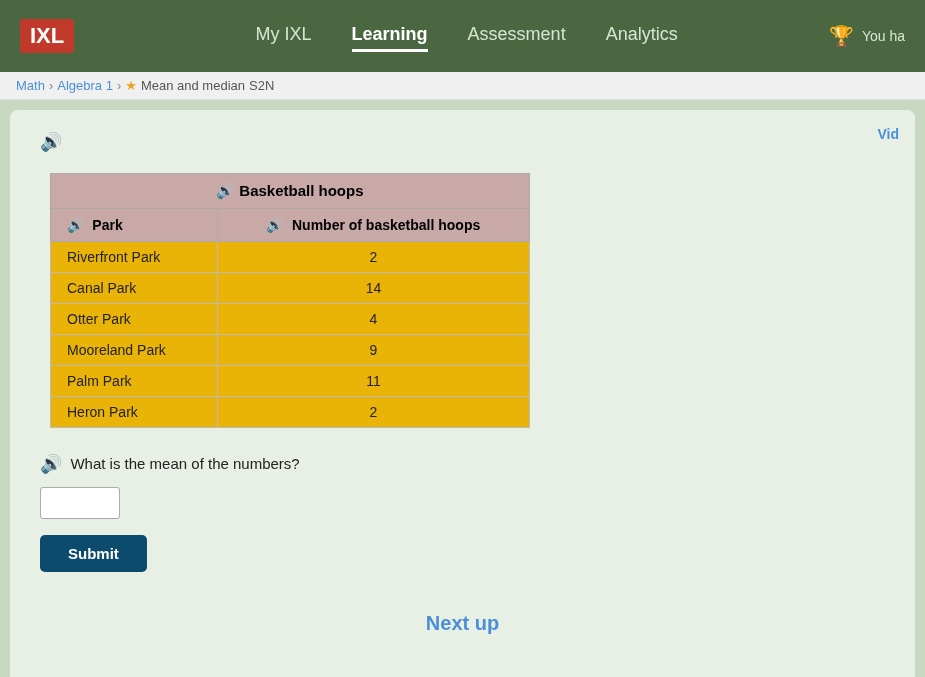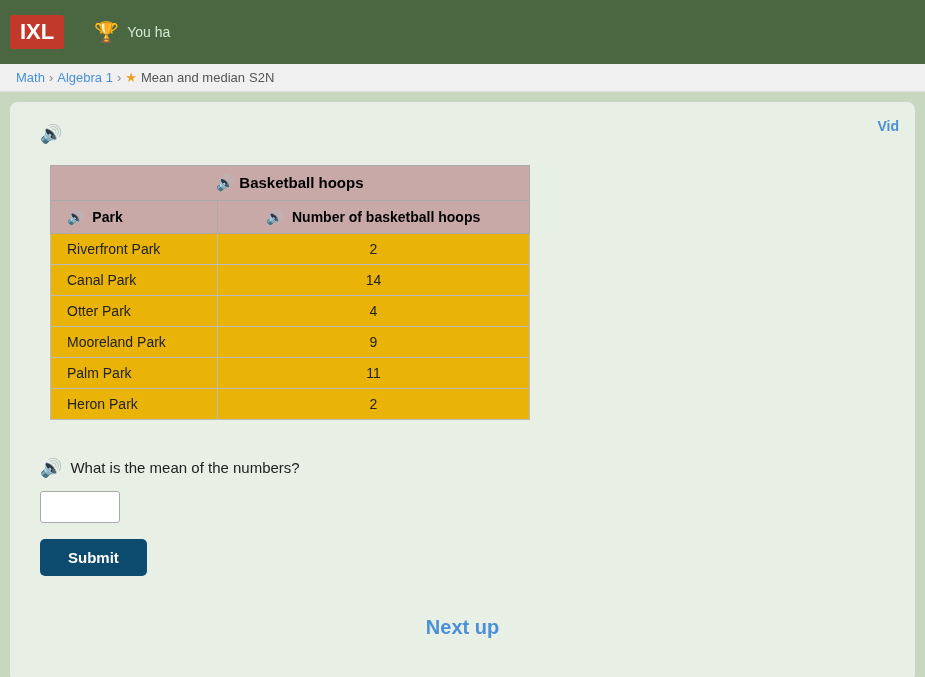--- a/index.html
+++ b/index.html
@@ -8,24 +8,24 @@
       font-family: Arial, sans-serif;
       background: #c8d8c0;
       width: 925px;
       min-height: 677px;
       overflow: hidden;
     }
 
     
     .navbar {
       background: #4a6741;
-      height: 64px;
+      height: 72px;
       display: flex;
       align-items: center;
-      padding: 0 10px;
+      padding: 0 20px;
       gap: 0;
     }
 
     .navbar-logo {
       background: #c0392b;
       color: white;
       font-weight: bold;
       font-size: 22px;
       padding: 4px 10px;
       border-radius: 3px;
@@ -128,21 +128,21 @@
     .speaker-icon {
       color: #3a7ad9;
       font-size: 18px;
       margin-top: 1px;
       flex-shrink: 0;
     }
 
     
     .table-container {
       margin-left: 10px;
-      margin-bottom: 36px;
+      margin-bottom: 24px;
     }
 
     table {
       border-collapse: collapse;
       min-width: 480px;
     }
 
     .table-title-row td {
       background: #c9a8a8;
       text-align: center;
@@ -232,20 +232,26 @@
       font-weight: bold;
       cursor: pointer;
       text-decoration: none;
     }
   </style>
 </head>
 <body>
 
 <nav class="navbar">
   <div class="navbar-logo">IXL</div>
+  <div class="navbar-links">
+    <a class="navbar-link">My IXL</a>
+    <a class="navbar-link active">Learning</a>
+    <a class="navbar-link">Assessment</a>
+    <a class="navbar-link">Analytics</a>
+  </div>
   <div class="navbar-right">
     <span class="trophy-icon">🏆</span>
     <span>You ha</span>
   </div>
 </nav>
 
 <div class="breadcrumb-bar">
   <span class="breadcrumb-link">Math</span>
   <span class="breadcrumb-sep">›</span>
   <span class="breadcrumb-link">Algebra 1</span>

